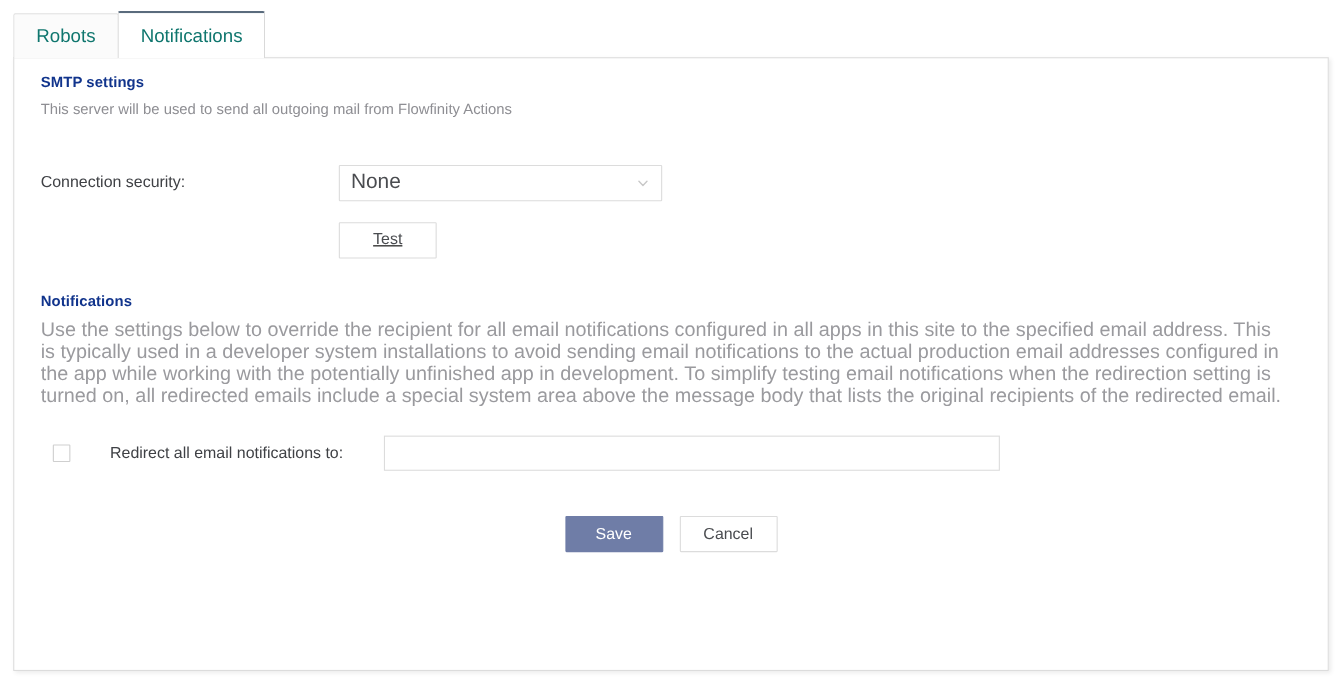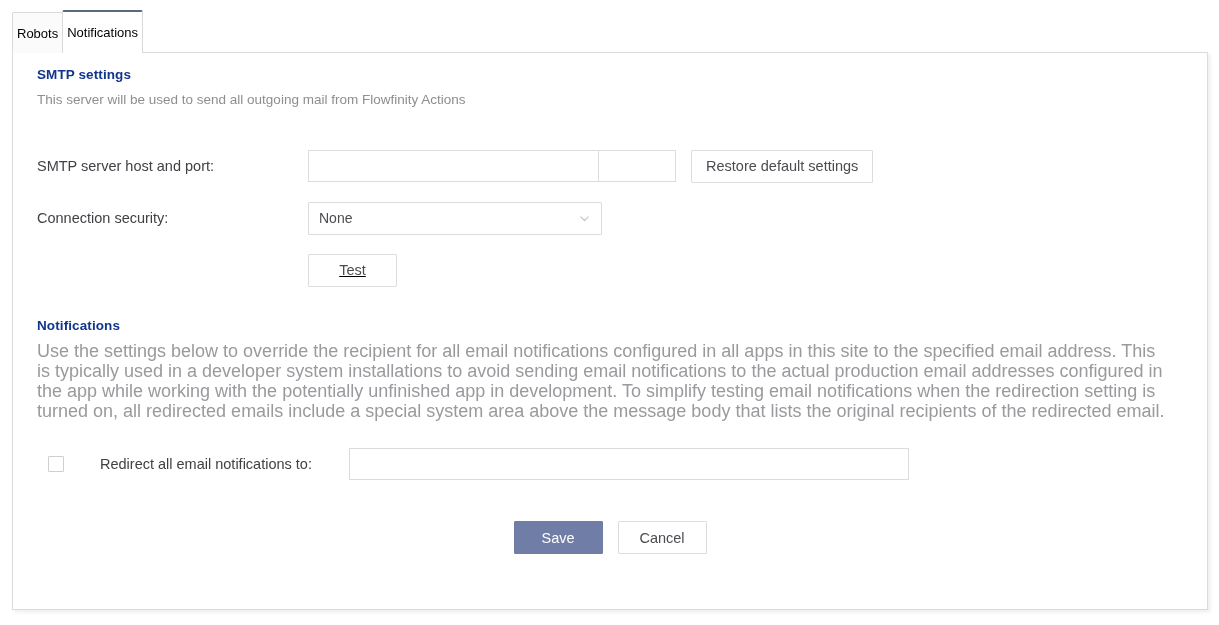--- a/index.html
+++ b/index.html
@@ -25,26 +25,26 @@
     position: absolute;
     left: 12px;
     top: 10px;
     height: 43px;
     display: flex;
     align-items: flex-end;
     z-index: 5;
   }
   .tab {
     height: 41px;
-    padding: 0 4px;
+    padding: 0 20px;
     display: flex;
     align-items: center;
     justify-content: center;
-    font-size: 13px;
-    color: #000000;
+    font-size: 17px;
+    color: #0f766e;
     background: #fbfbfb;
     border: 1px solid #d9d9d9;
     border-bottom: none;
     border-radius: 2px 2px 0 0;
     margin-right: -1px;
     cursor: pointer;
     white-space: nowrap;
   }
   .tab.active {
     background: #ffffff;
@@ -137,21 +137,21 @@
     height: 33px;
     border: 1px solid #dcdcdc;
     background: #ffffff;
     display: flex;
     align-items: center;
     padding: 0 10px;
     cursor: pointer;
     border-radius: 1px;
   }
   .select-value {
-    font-size: 14px;
+    font-size: 19px;
     color: #4a4c50;
     flex: 1;
   }
   .chevron {
     width: 13px;
     height: 13px;
     flex: 0 0 13px;
     color: #c8c8c8;
   }
   .chevron svg { display: block; width: 13px; height: 13px; }
@@ -242,28 +242,20 @@
   </div>
 
   <div class="panel">
     <div class="panel-inner">
 
       <div class="section-title">SMTP settings</div>
       <p class="section-desc">This server will be used to send all outgoing mail from Flowfinity Actions</p>
 
       <div class="form-rows">
 
-        <div class="form-row">
-          <div class="form-label">SMTP server host and port:</div>
-          <div class="input-group">
-            <input class="text-input host-input" type="text" placeholder="" style="">
-            <input class="text-input port-input" type="text" placeholder="" style="">
-            <button class="btn restore-btn" type="button">Restore default settings</button>
-          </div>
-        </div>
 
         <div class="form-row">
           <div class="form-label">Connection security:</div>
           <div class="select-box">
             <span class="select-value">None</span>
             <span class="chevron">
               <svg viewBox="0 0 16 16" fill="none" stroke="currentColor" stroke-width="1.6" stroke-linecap="round" stroke-linejoin="round">
                   <path d="M3.5 6 L8 10.5 L12.5 6"></path>
                 </svg>
             </span>

